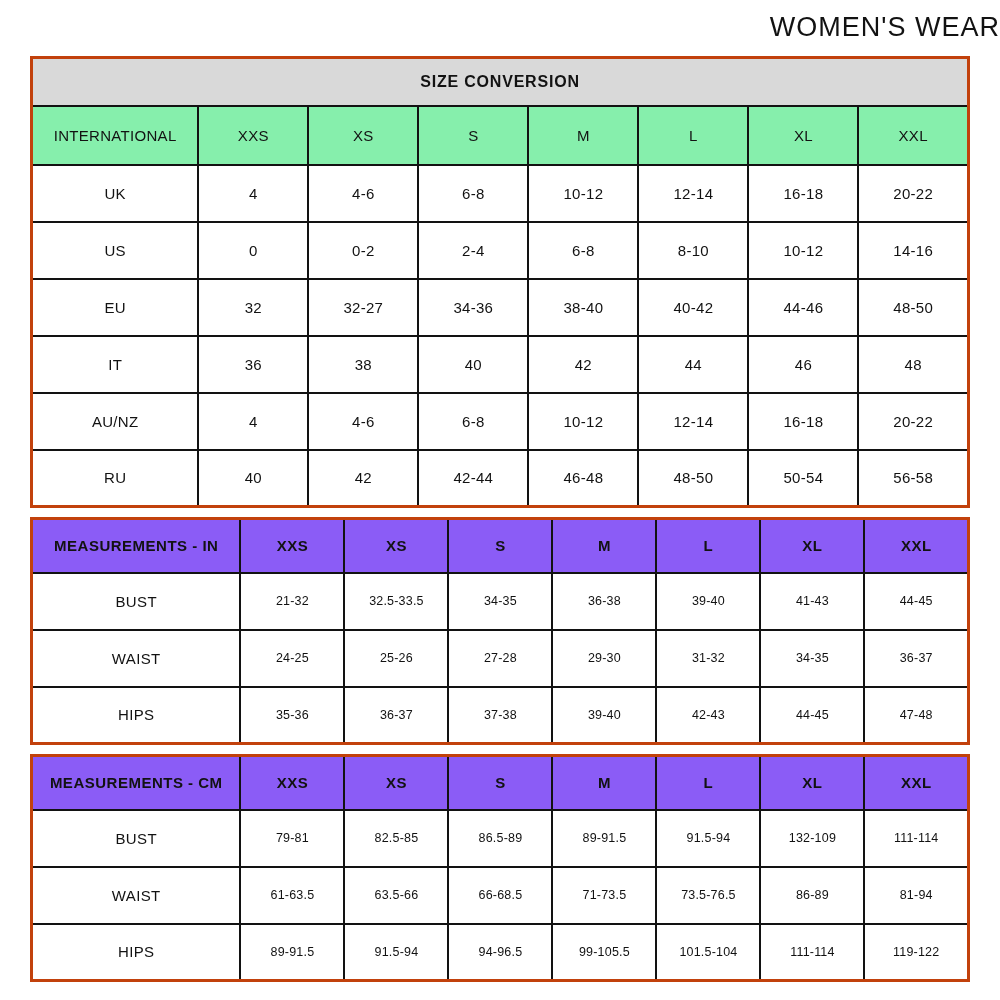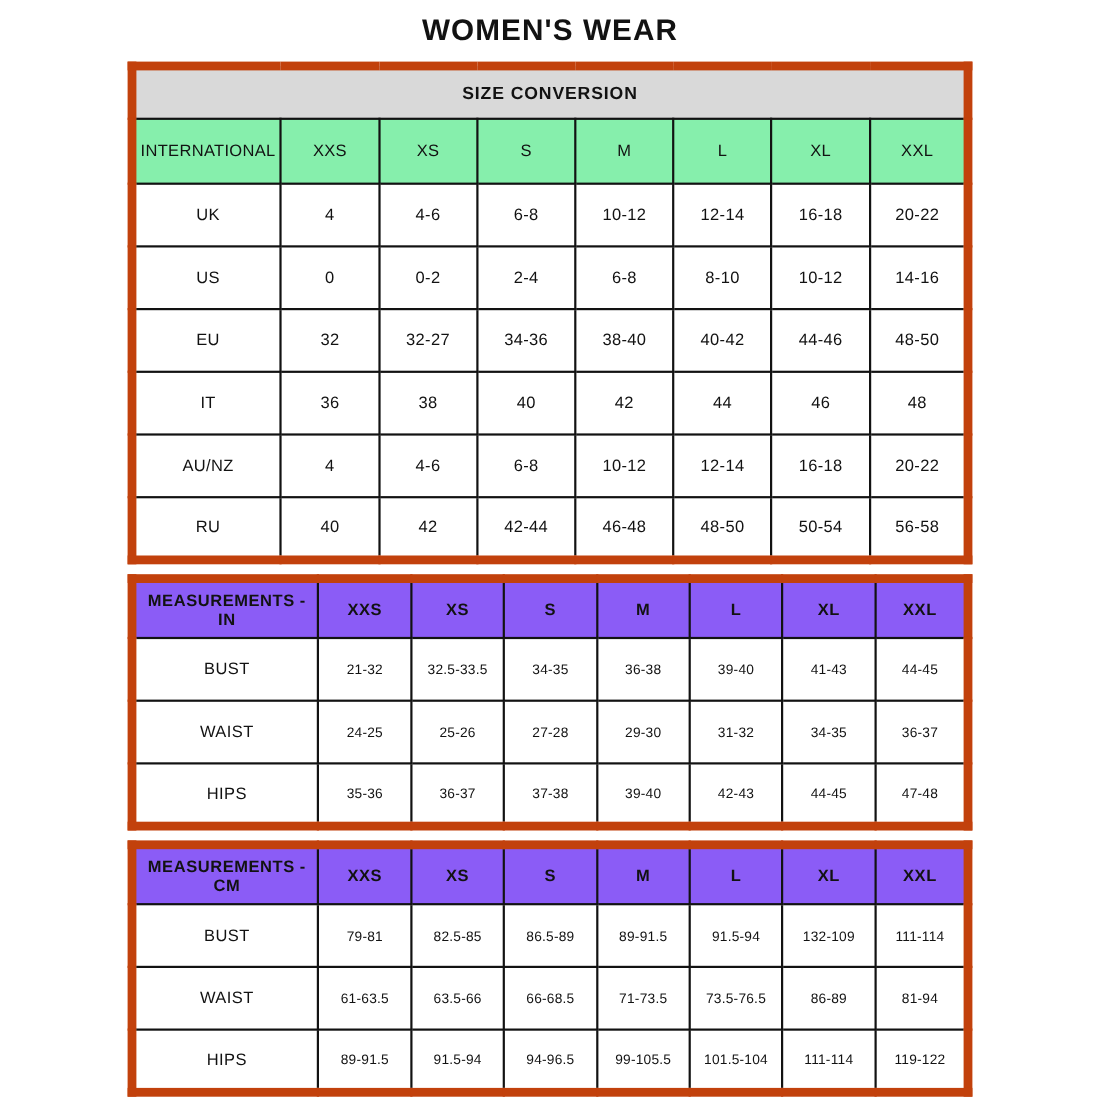--- a/index.html
+++ b/index.html
@@ -10,33 +10,33 @@
     font-family: "Liberation Sans", "DejaVu Sans", sans-serif;
     color: #121212;
   }
   .page {
     width: 1000px;
     height: 1000px;
     padding-top: 12px;
     overflow: hidden;
   }
   .page-title {
-    text-align: center;
+    text-align: right;
     font-size: 27px;
-    font-weight: 700;
+    font-weight: 400;
     letter-spacing: 1px;
     color: #121212;
     margin-bottom: 13px;
   }
   table {
-    width: 768px;
+    width: 940px;
     margin: 0 auto 9px auto;
     border-collapse: collapse;
     table-layout: fixed;
-    border: 8px solid #c2410c;
+    border: 3px solid #c2410c;
     text-align: center;
   }
   th, td {
     border: 2px solid #121212;
     text-align: center;
     vertical-align: middle;
     padding: 0 2px;
   }
   
   tr.caption-row th {

